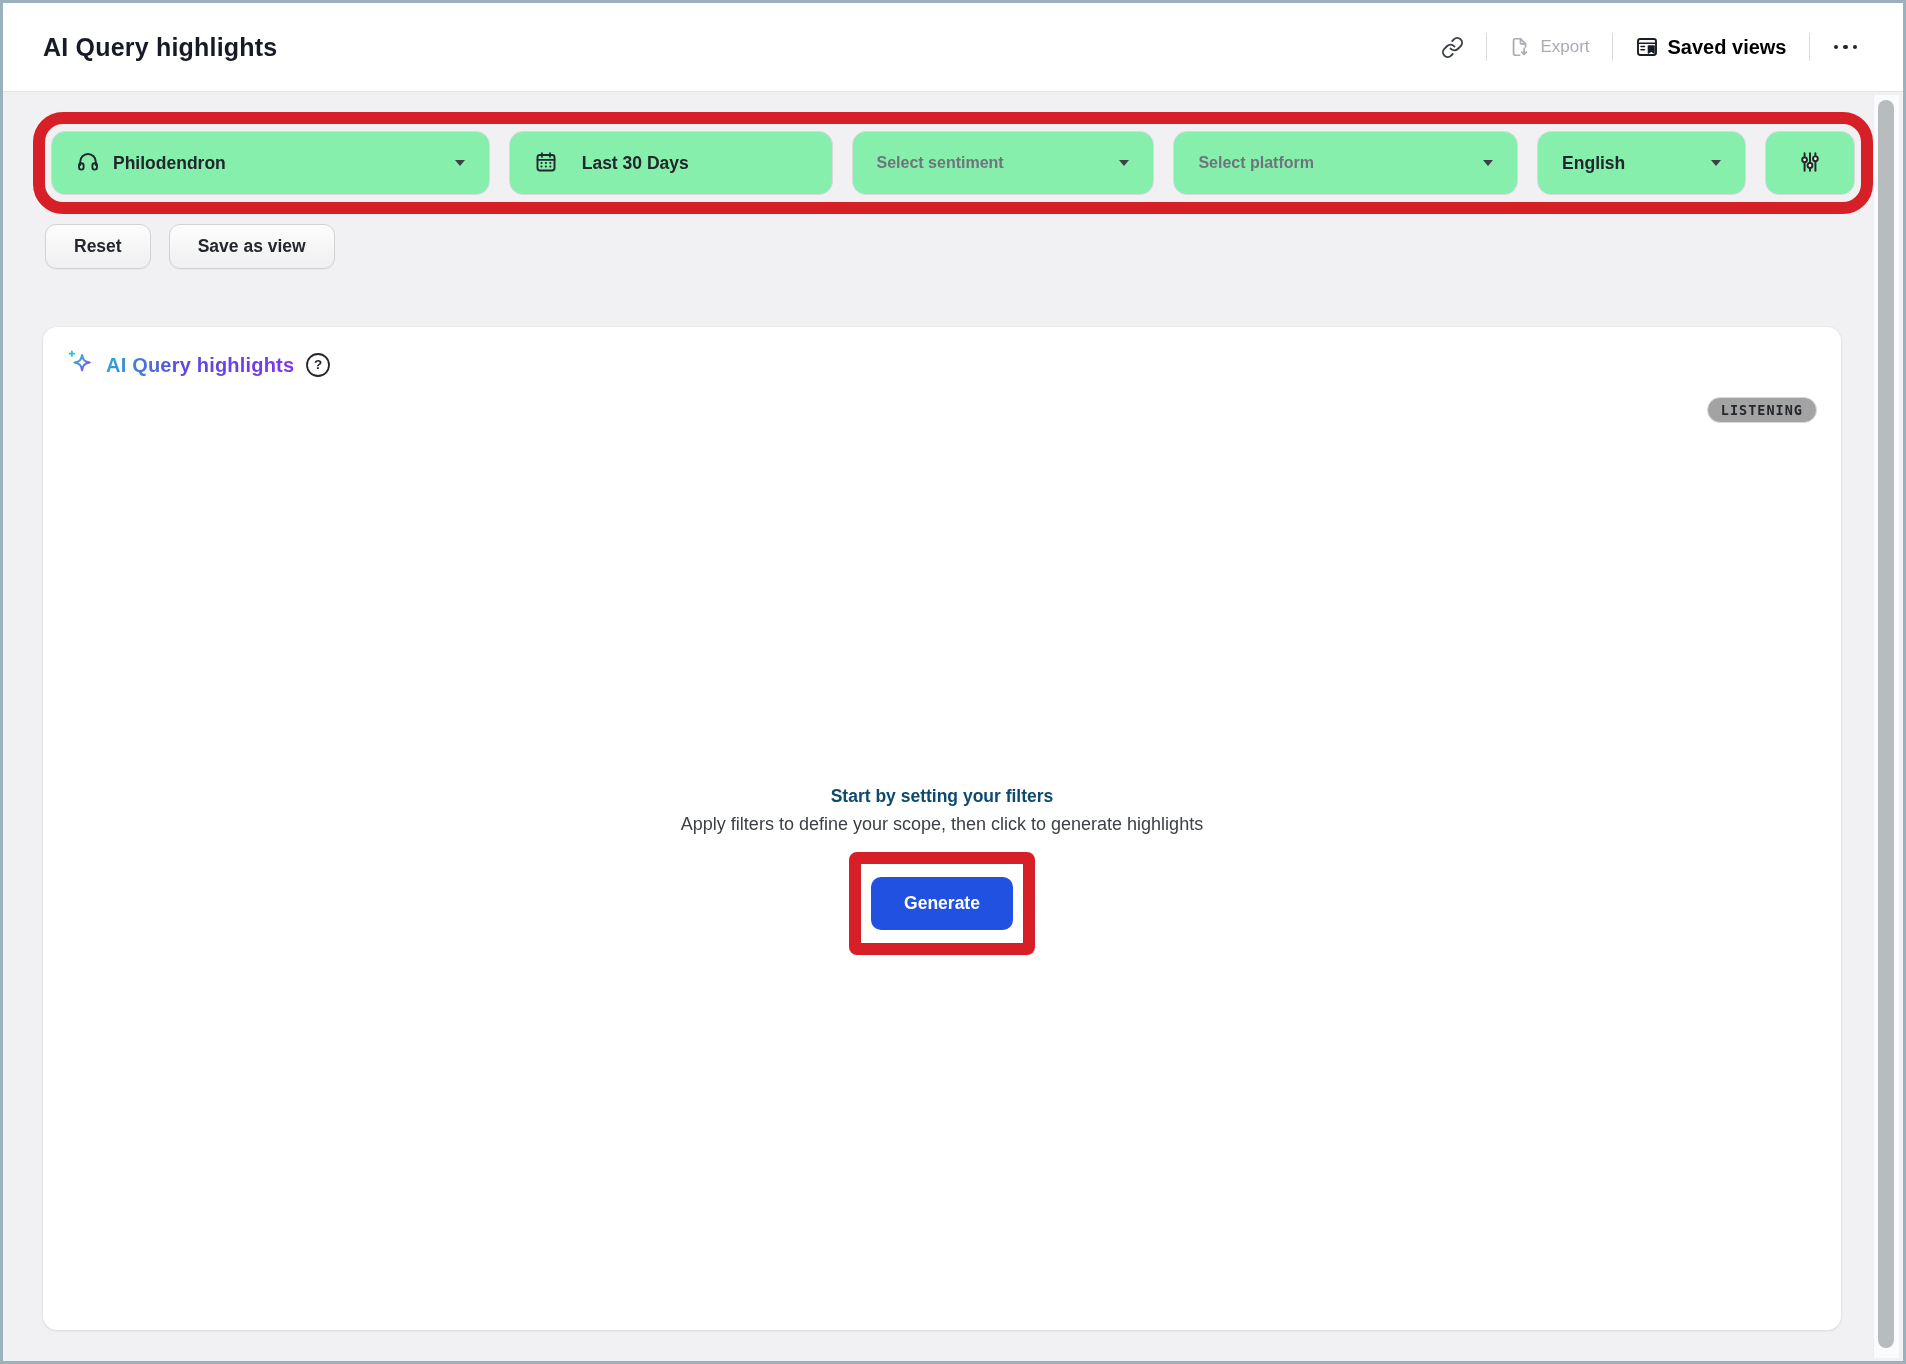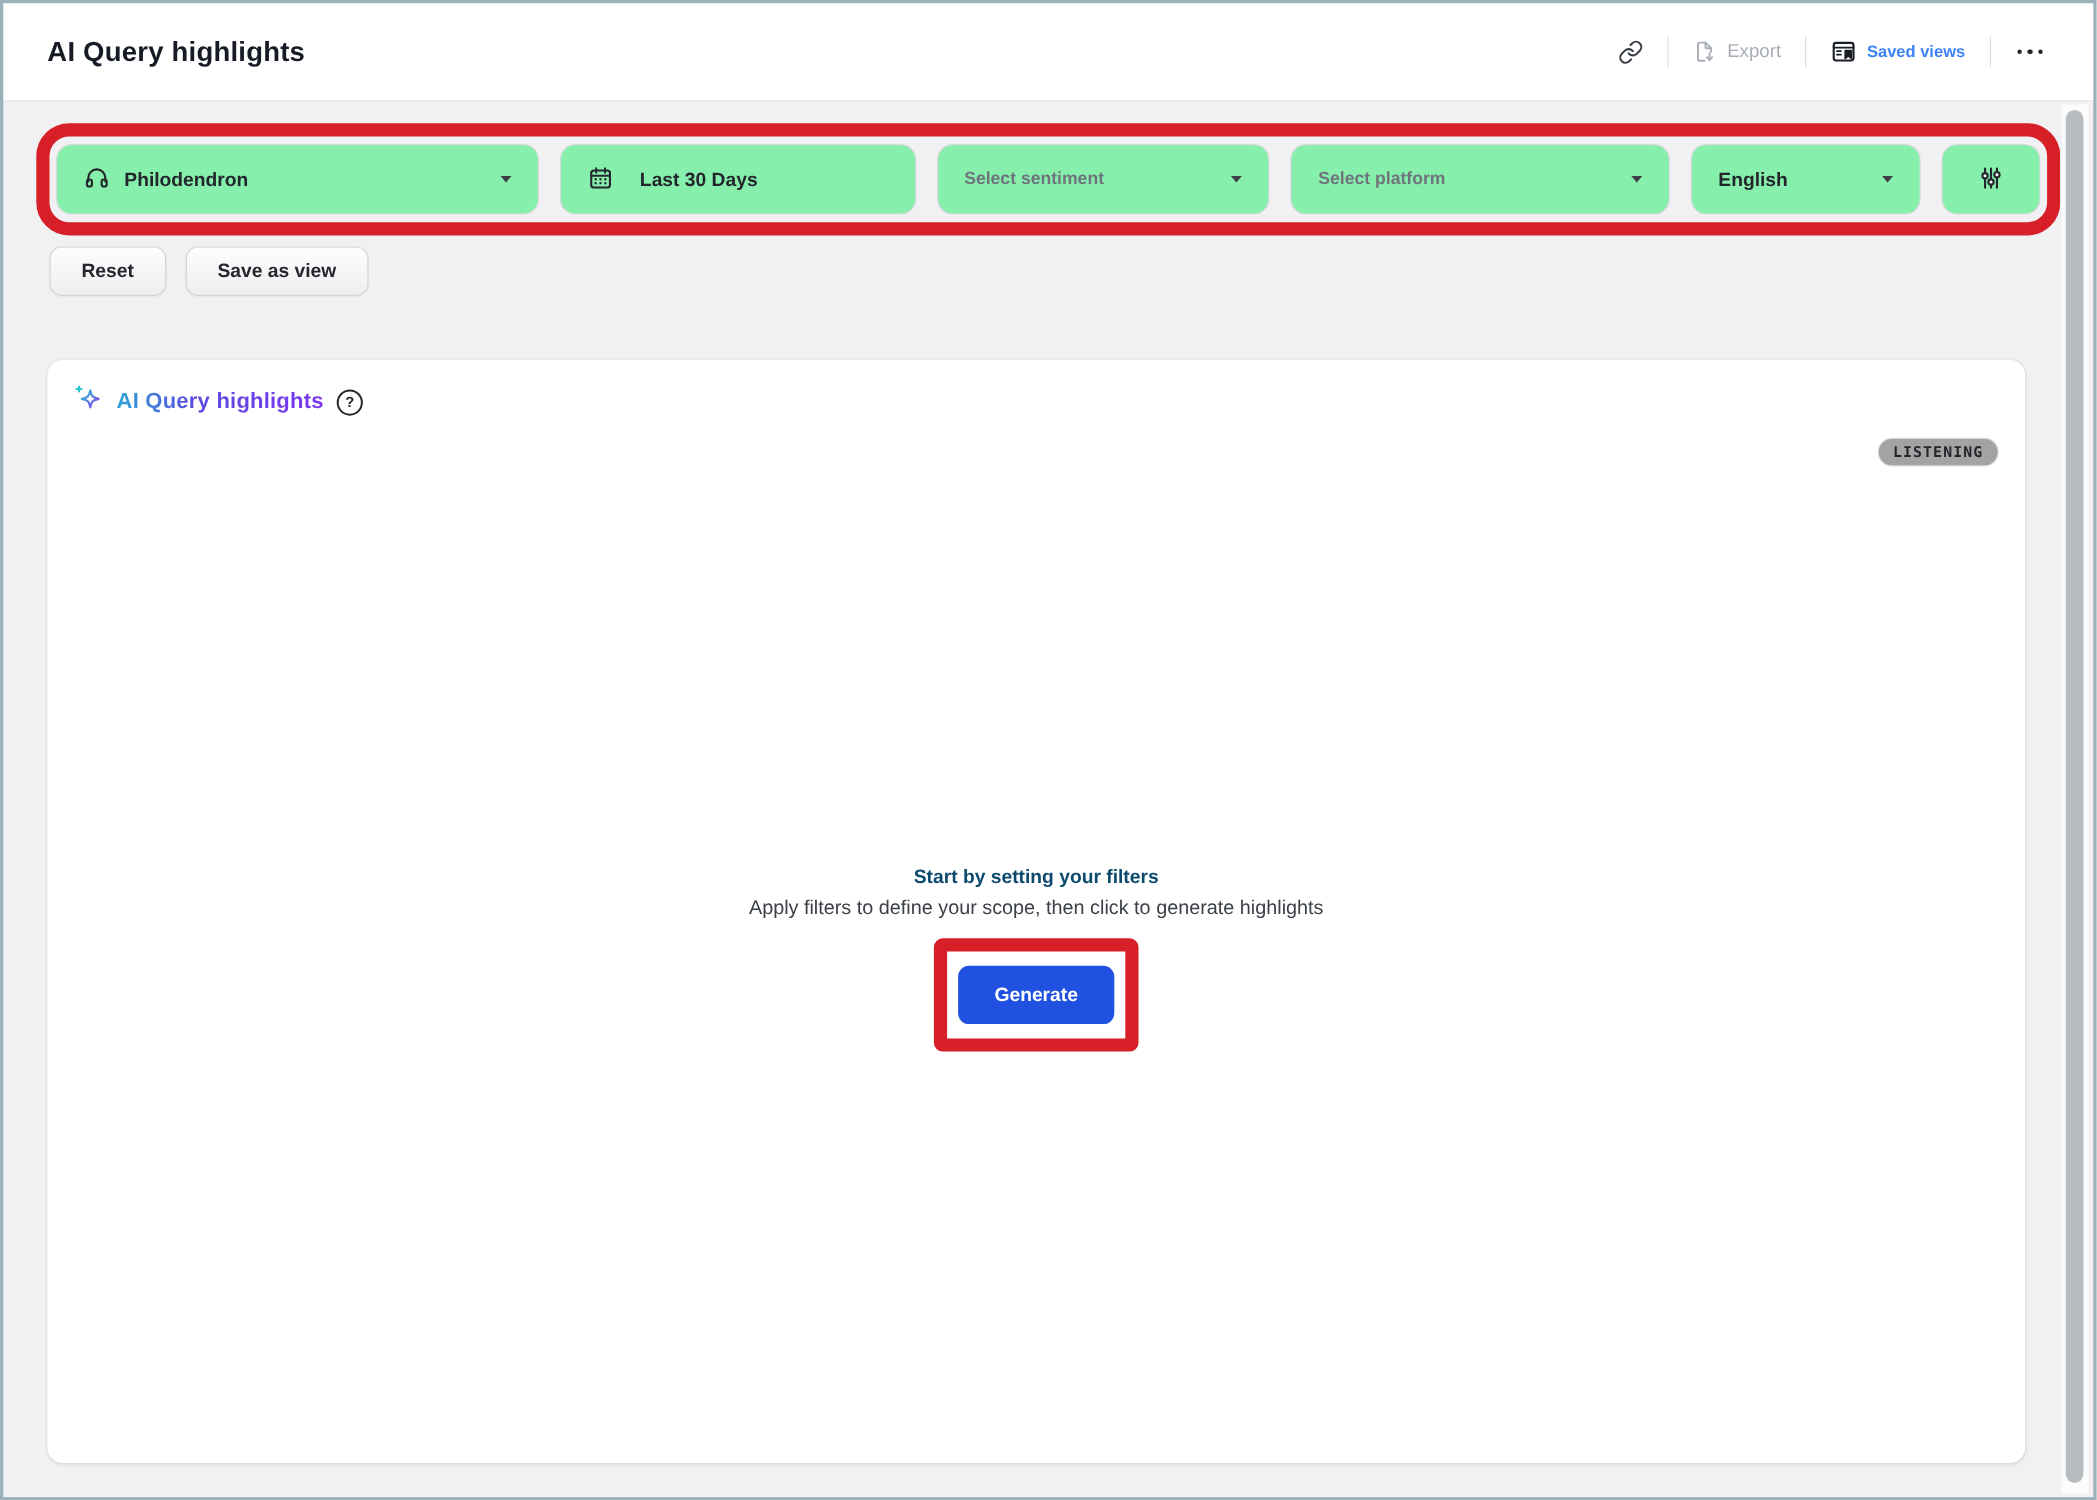--- a/index.html
+++ b/index.html
@@ -21,21 +21,21 @@
     padding: 0 44px 0 40px;
   }
   .page-title { font-size: 25px; font-weight: 700; color: #171b26; letter-spacing: .2px; }
   .header-right { margin-left: auto; display: flex; align-items: center; gap: 22px; }
   .hdr-divider { width: 1px; height: 28px; background: #d9dadd; }
   .hdr-btn { display: flex; align-items: center; gap: 9px; background: none; border: none; cursor: pointer; font-family: inherit; }
   .hdr-btn svg { display: block; }
   .export-btn { color: #a8adb5; }
   .export-btn .hdr-label { font-size: 17px; font-weight: 500; color: #a8adb5; }
   .saved-views-btn { color: #191d26; }
-  .saved-views-btn .hdr-label { font-size: 15px; font-weight: 700; color: #3b82f6; }
+  .saved-views-btn .hdr-label { font-size: 20px; font-weight: 700; color: #000000; }
   .link-btn { color: #3a3f47; }
   .more-btn { display: flex; gap: 5px; align-items: center; background: none; border: none; cursor: pointer; padding: 6px 2px; }
   .more-btn i { width: 4.5px; height: 4.5px; border-radius: 50%; background: #22262c; display: block; }
 
   
   .annotation-filters {
     margin: 20px 30px 0 30px;
     border: 12px solid #d61f27;
     border-radius: 30px;
     padding: 7px 6px;

